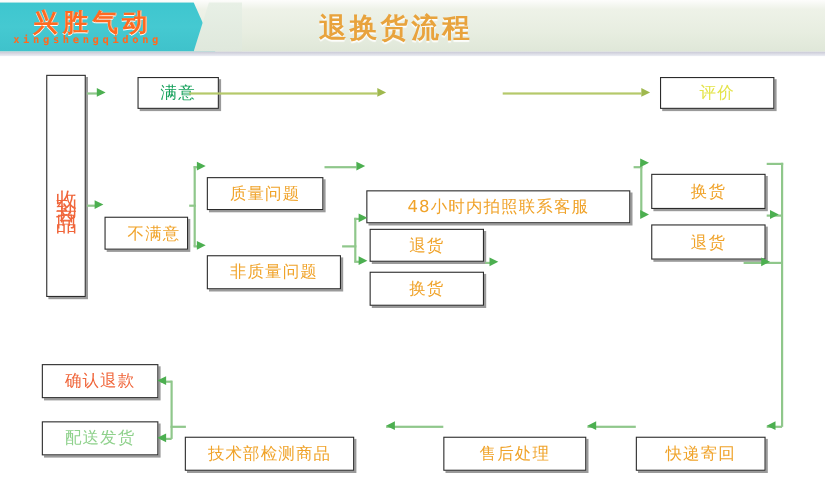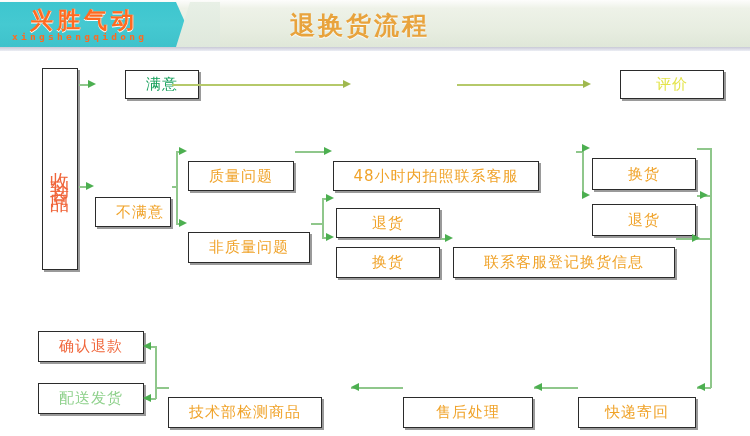--- a/index.html
+++ b/index.html
@@ -76,39 +76,38 @@
     <div class="hdr-rule"></div>
   </div>
 
   <div class="fc">
 
     <div class="node vert c-red" style="left:42px;top:16px;width:36px;height:202px;">收到商品</div>
 
     <div class="node c-green" style="left:97px;top:18px;width:74px;height:29px;">满意</div>
 
 
-    <div class="node c-yellow" style="left:620px;top:18px;width:104px;height:29px;">评价</div>
+    <div class="node c-yellow" style="left:600px;top:18px;width:104px;height:29px;">评价</div>
 
     <div class="node c-orange" style="left:95px;top:120px;width:76px;height:30px;padding-left:14px;">不满意</div>
 
     <div class="node c-orange" style="left:188px;top:84px;width:106px;height:30px;">质量问题</div>
 
-    <div class="node c-orange" style="left:333px;top:84px;width:206px;height:30px;">48小时内拍照联系客服</div>
+    <div class="node c-orange" style="left:333px;top:96px;width:240px;height:30px;">48小时内拍照联系客服</div>
 
     <div class="node c-orange" style="left:592px;top:81px;width:104px;height:32px;">换货</div>
 
     <div class="node c-orange" style="left:592px;top:127px;width:104px;height:32px;">退货</div>
 
     <div class="node c-orange" style="left:188px;top:155px;width:122px;height:31px;">非质量问题</div>
 
     <div class="node c-orange" style="left:336px;top:131px;width:104px;height:30px;">退货</div>
 
     <div class="node c-orange" style="left:336px;top:170px;width:104px;height:31px;">换货</div>
 
-    <div class="node c-orange" style="left:453px;top:170px;width:222px;height:31px;">联系客服登记换货信息</div>
 
     <div class="node c-red" style="left:38px;top:279px;width:106px;height:31px;">确认退款</div>
 
     <div class="node c-lgreen" style="left:38px;top:331px;width:106px;height:31px;">配送发货</div>
 
     <div class="node c-orange" style="left:168px;top:320px;width:154px;height:31px;">技术部检测商品</div>
 
     <div class="node c-orange" style="left:403px;top:320px;width:130px;height:31px;">售后处理</div>
 
     <div class="node c-orange" style="left:578px;top:320px;width:118px;height:31px;">快递寄回</div>

